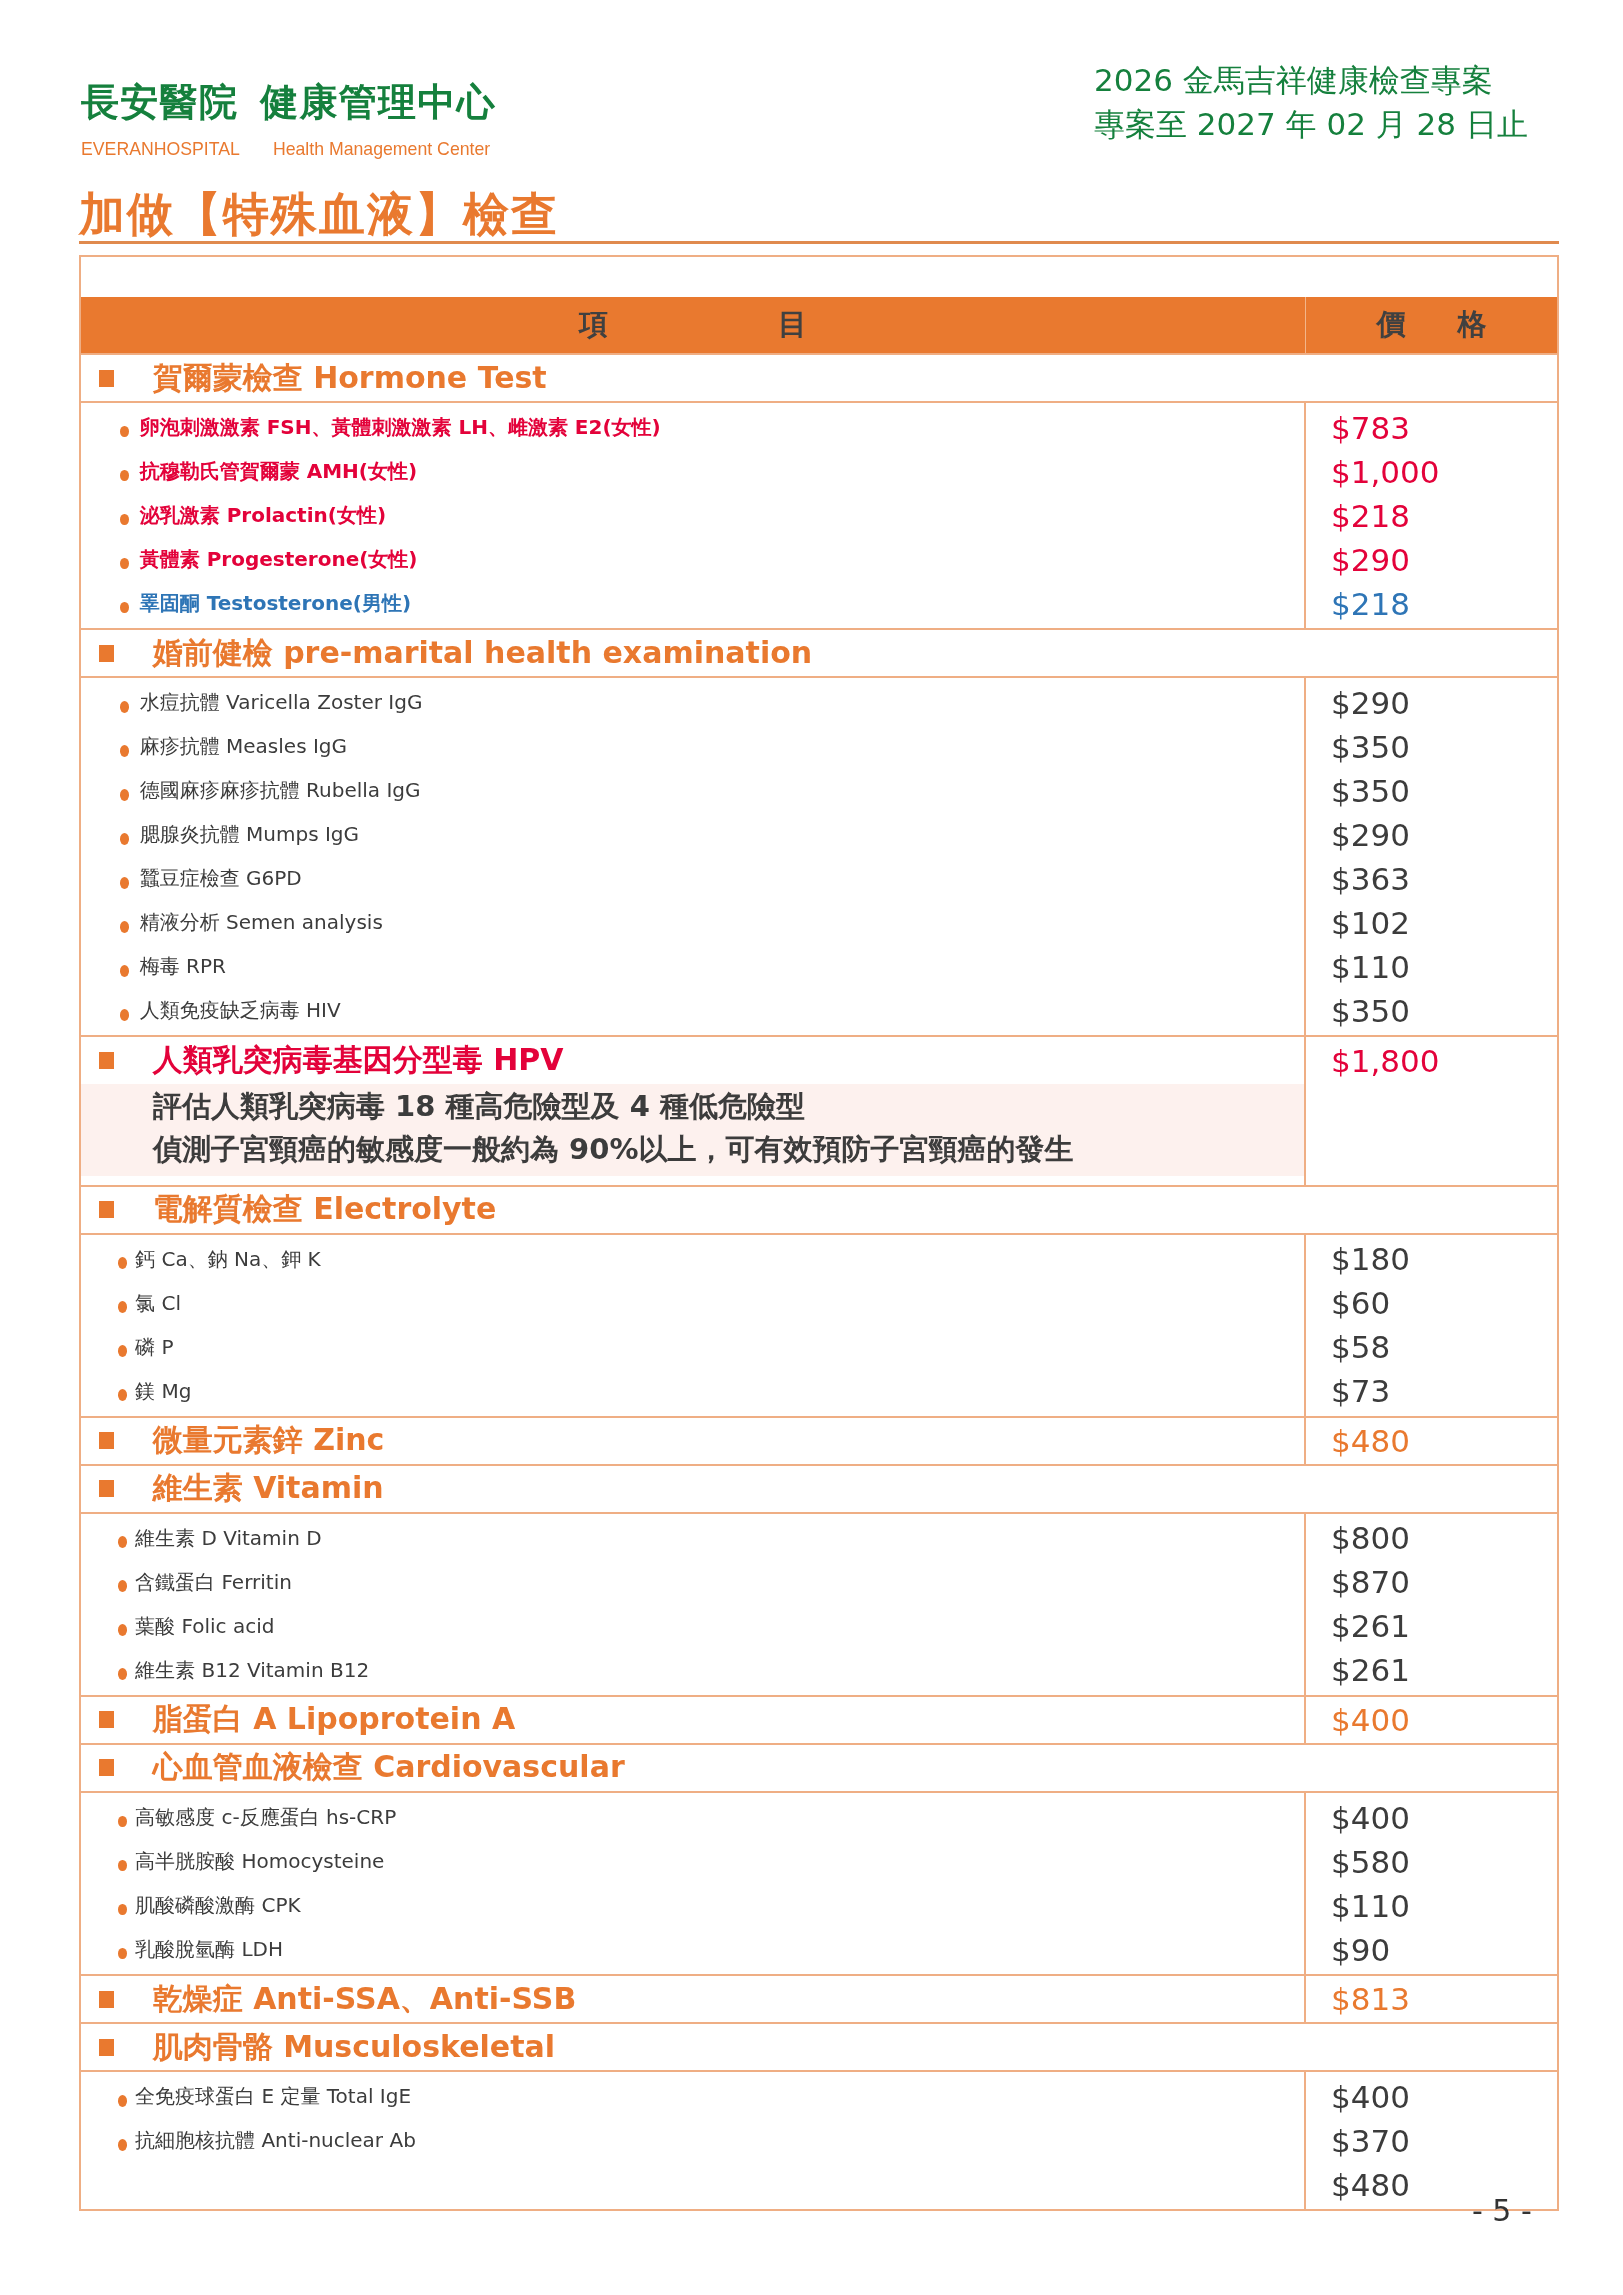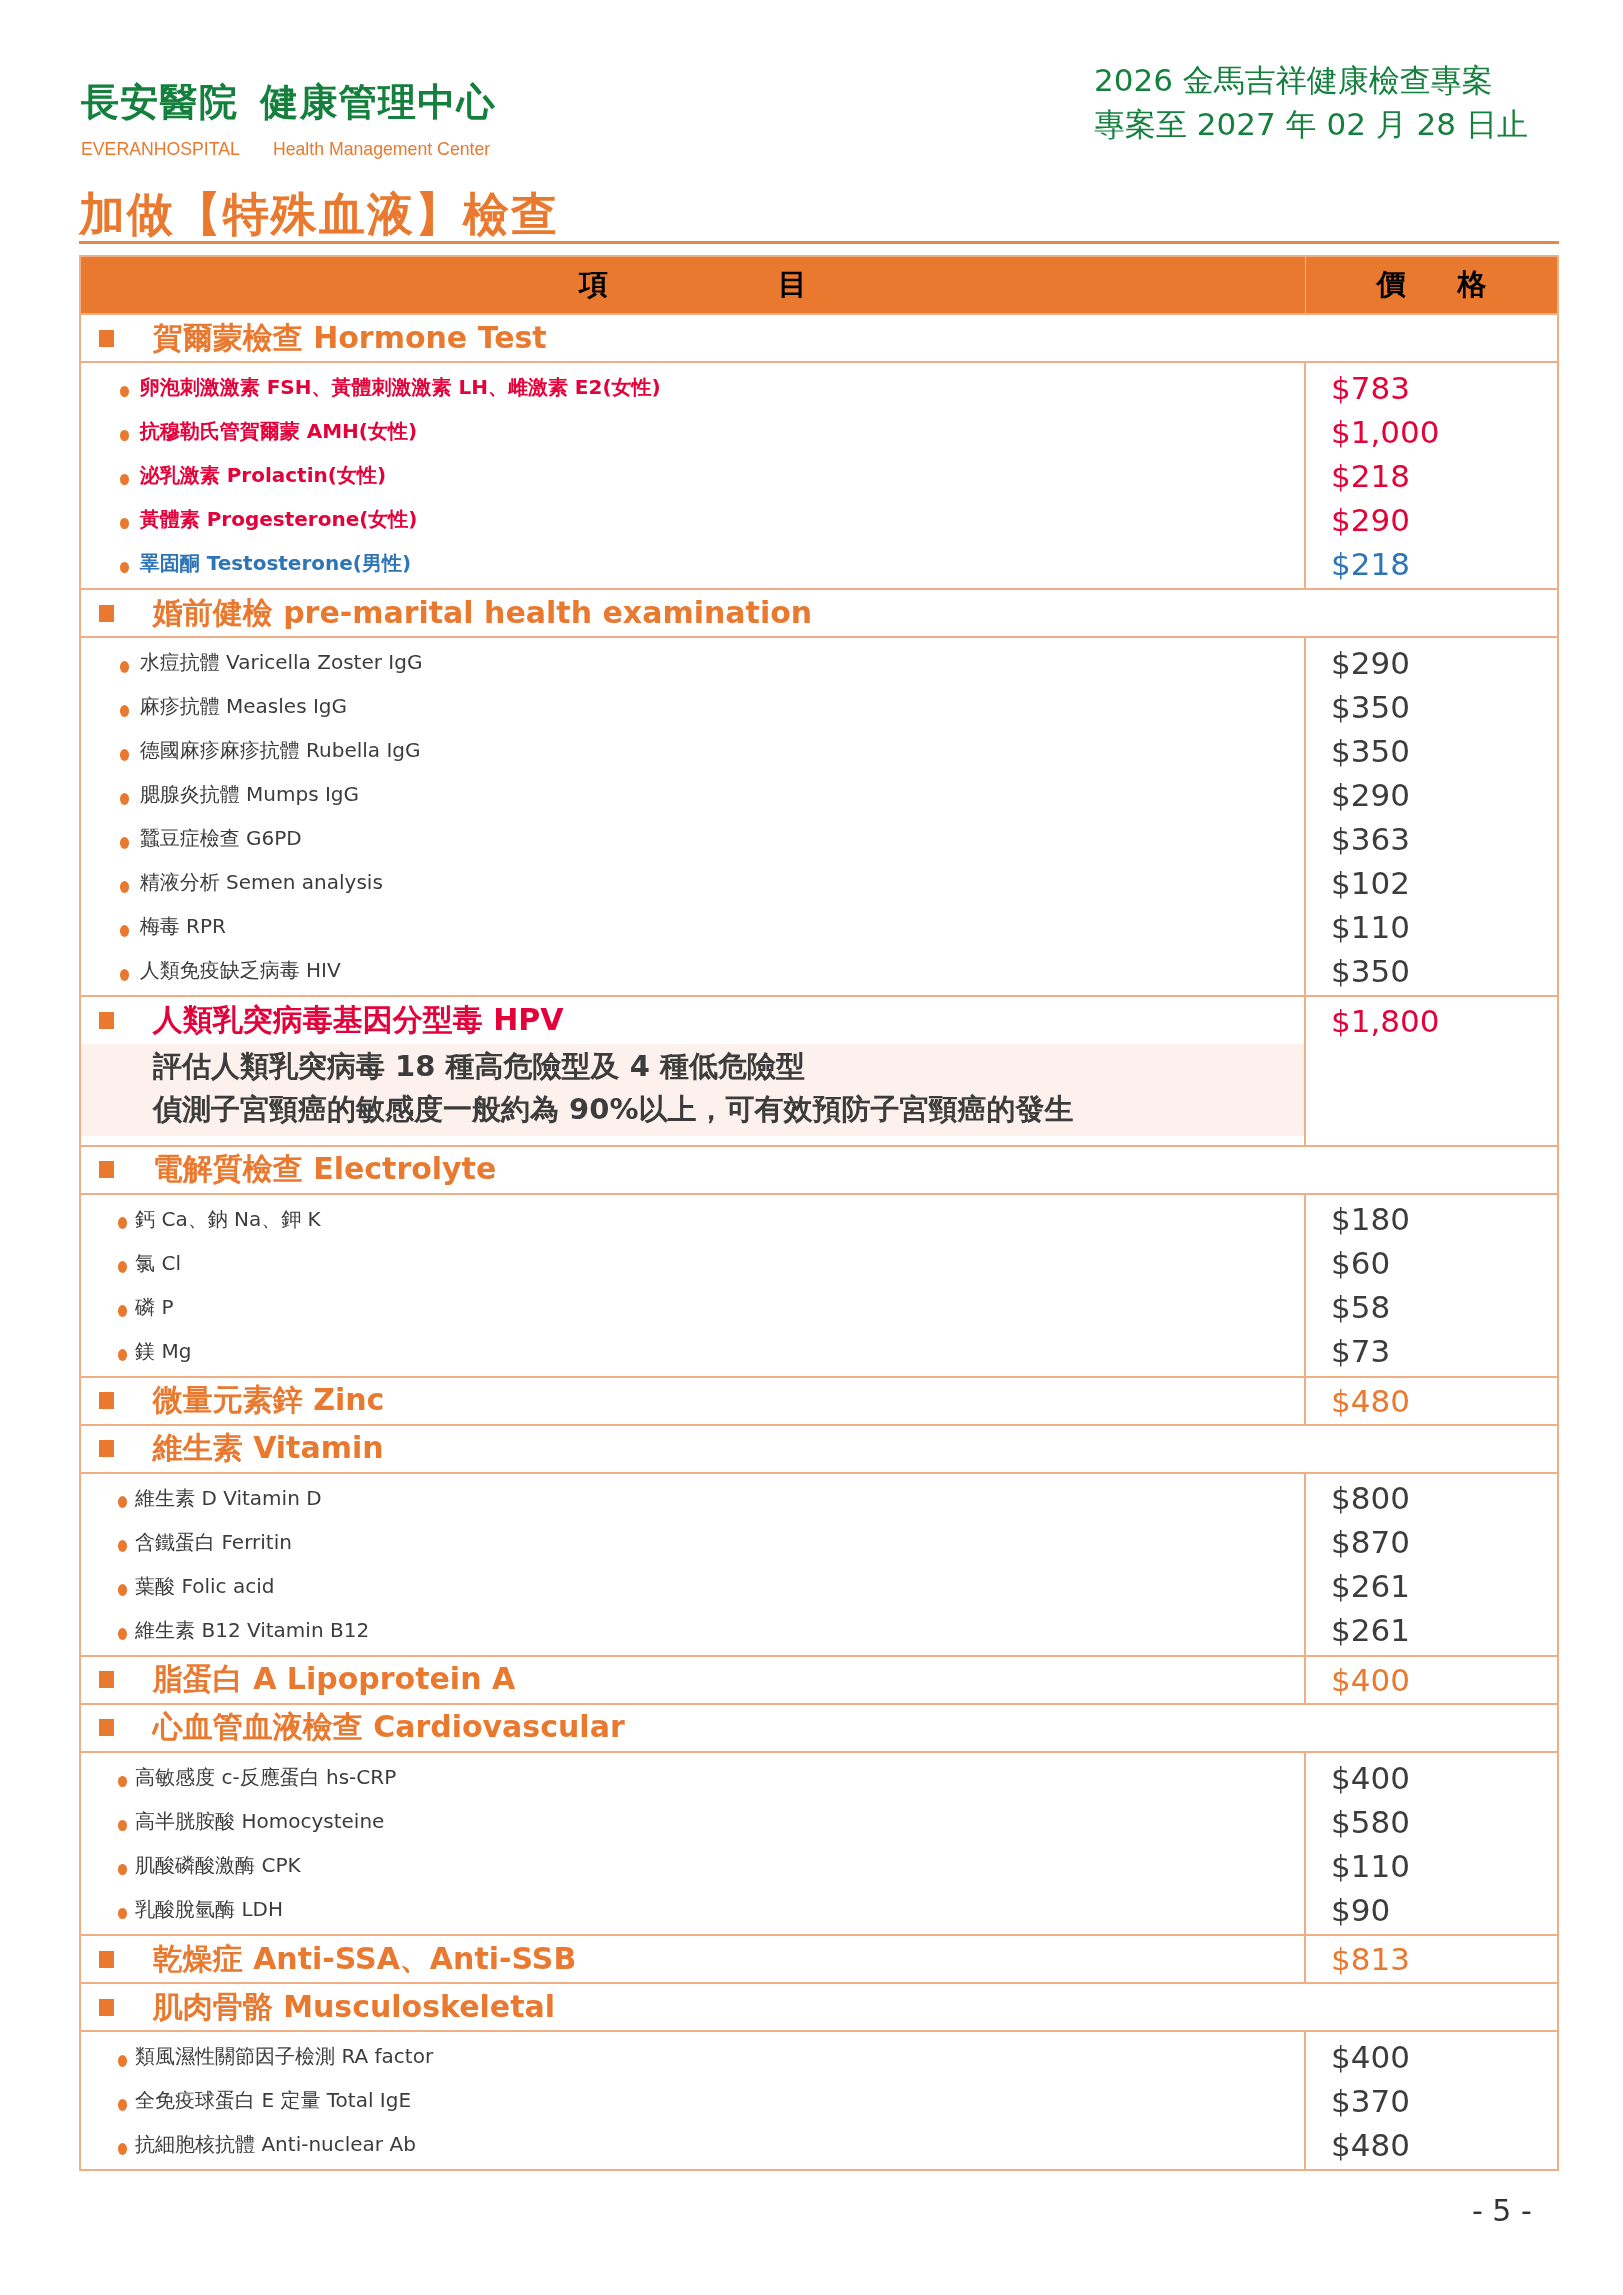--- a/index.html
+++ b/index.html
@@ -16,21 +16,21 @@
   #promo { left: 1094px; top: 58px; font-size: 31px; color: #15803d; line-height: 44px; white-space: nowrap; }
   #page-title { left: 79px; top: 184px; font-size: 46px; font-weight: bold; color: #E9792F; white-space: nowrap; letter-spacing: 2px; }
   #title-rule { left: 79px; top: 241px; width: 1480px; height: 2.6px; background: #E08A4E; }
 
   #price-table { left: 79px; top: 255px; width: 1480px; border: 2px solid #EFAE84; box-sizing: border-box; }
   .row { display: flex; border-top: 2.6px solid #EFAE84; box-sizing: border-box; }
   .row:first-child { border-top: none; }
   .cell-item { flex: 0 0 1225px; box-sizing: border-box; border-right: 2px solid #EFAE84; }
   .cell-price { flex: 1; box-sizing: border-box; padding-left: 25px; }
   .cell-full { flex: 1; box-sizing: border-box; }
-  .hdr { background: #E9792F; height: 56px; color: #000000; font-size: 29px; font-weight: bold; align-items: center; }
+  .hdr { background: #E9792F; height: 56px; color: #404040; font-size: 29px; font-weight: bold; align-items: center; margin-top: 40px; }
   .hdr .cell-item { border-right: 1.3px solid #F3B58A; height: 56px; display: flex; align-items: center; justify-content: center; letter-spacing: 170px; text-indent: 170px; }
   .hdr .cell-price { padding-left: 0; height: 40px; display: flex; align-items: center; justify-content: center; letter-spacing: 52px; text-indent: 52px; }
 
   .sec { height: 48px; align-items: center; font-size: 30px; font-weight: bold; }
   .sec .cell-item, .sec .cell-full { display: flex; align-items: center; height: 48px; }
   .sec .cell-price { display: flex; align-items: center; height: 48px; font-weight: normal; font-size: 31px; }
   .sq { display: inline-block; width: 14.4px; height: 17px; background: #E9792F; margin-left: 18.3px; margin-right: 39px; }
   .sec-title { color: #E9792F; white-space: nowrap; }
   .price-orange { color: #E9792F; }
 
@@ -304,24 +304,20 @@
   <div class="row sec">
     <div class="cell-full">
         <span class="sq"></span>
         <span class="sec-title">肌肉骨骼 Musculoskeletal</span>
       </div>
   </div>
   <div class="row items">
     <div class="cell-item">
       <div class="line">
           <span class="dot" style="margin-left:37px;margin-right:7.9px"></span>
-          <span>類風濕性關節因子檢測 RA factor</span>
-        </div>
-      <div class="line">
-          <span class="dot" style="margin-left:37px;margin-right:7.9px"></span>
           <span>全免疫球蛋白 E 定量 Total IgE</span>
         </div>
       <div class="line">
           <span class="dot" style="margin-left:37px;margin-right:7.9px"></span>
           <span>抗細胞核抗體 Anti-nuclear Ab</span>
         </div>
     </div>
     <div class="cell-price">
       <div class="price-line">$400</div>
       <div class="price-line">$370</div>

